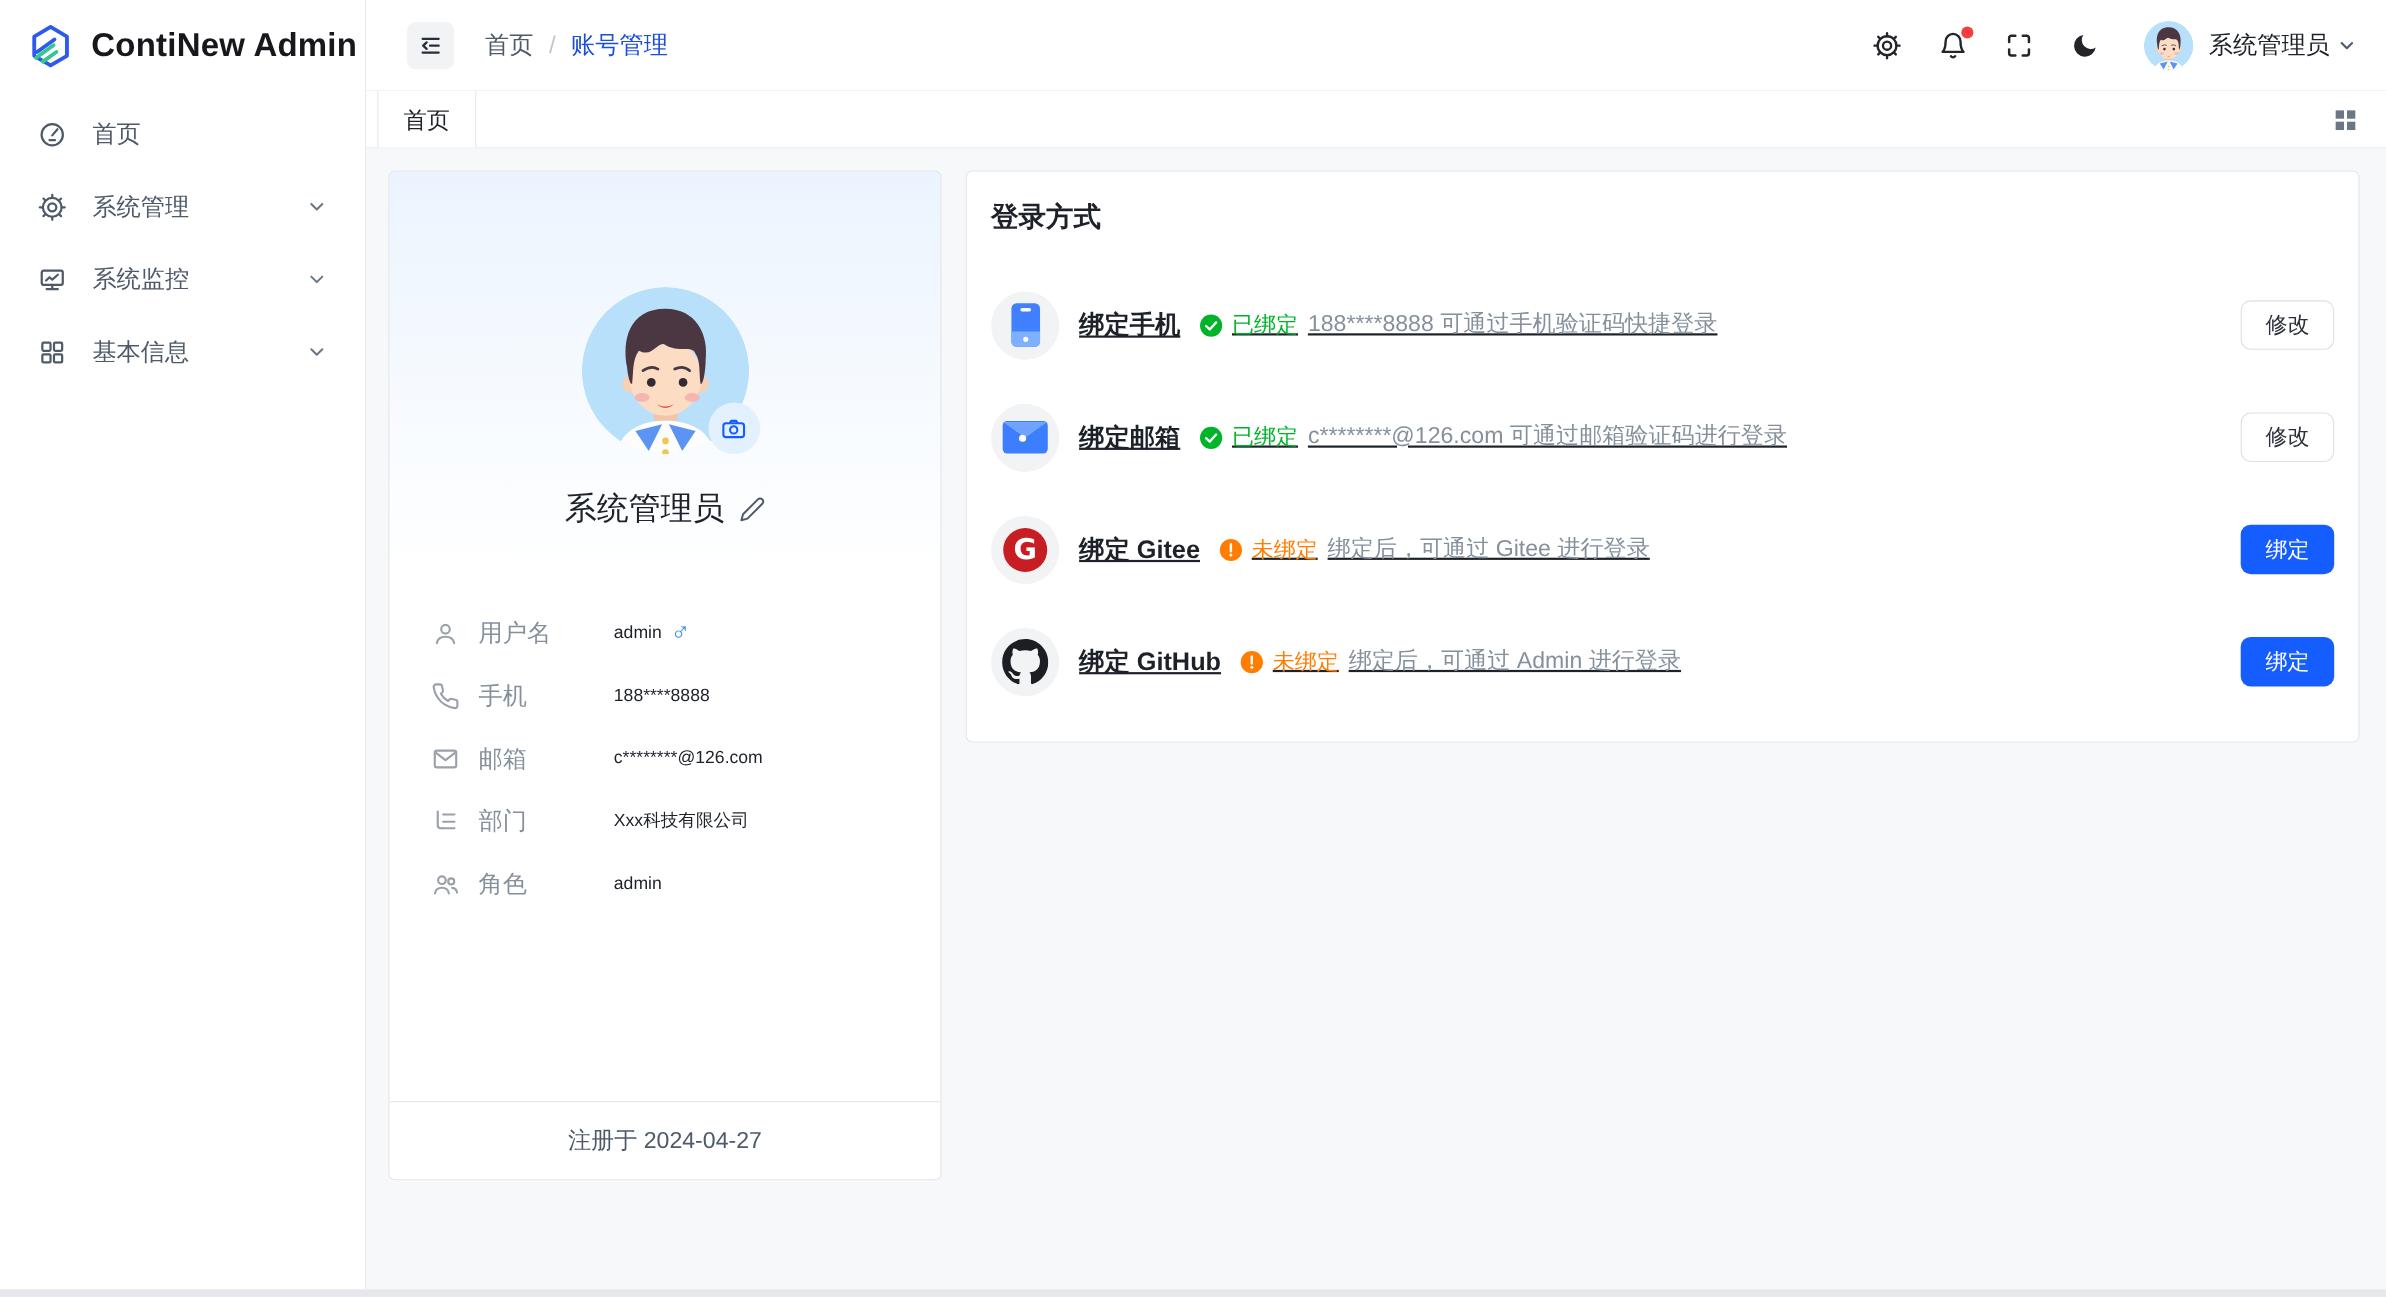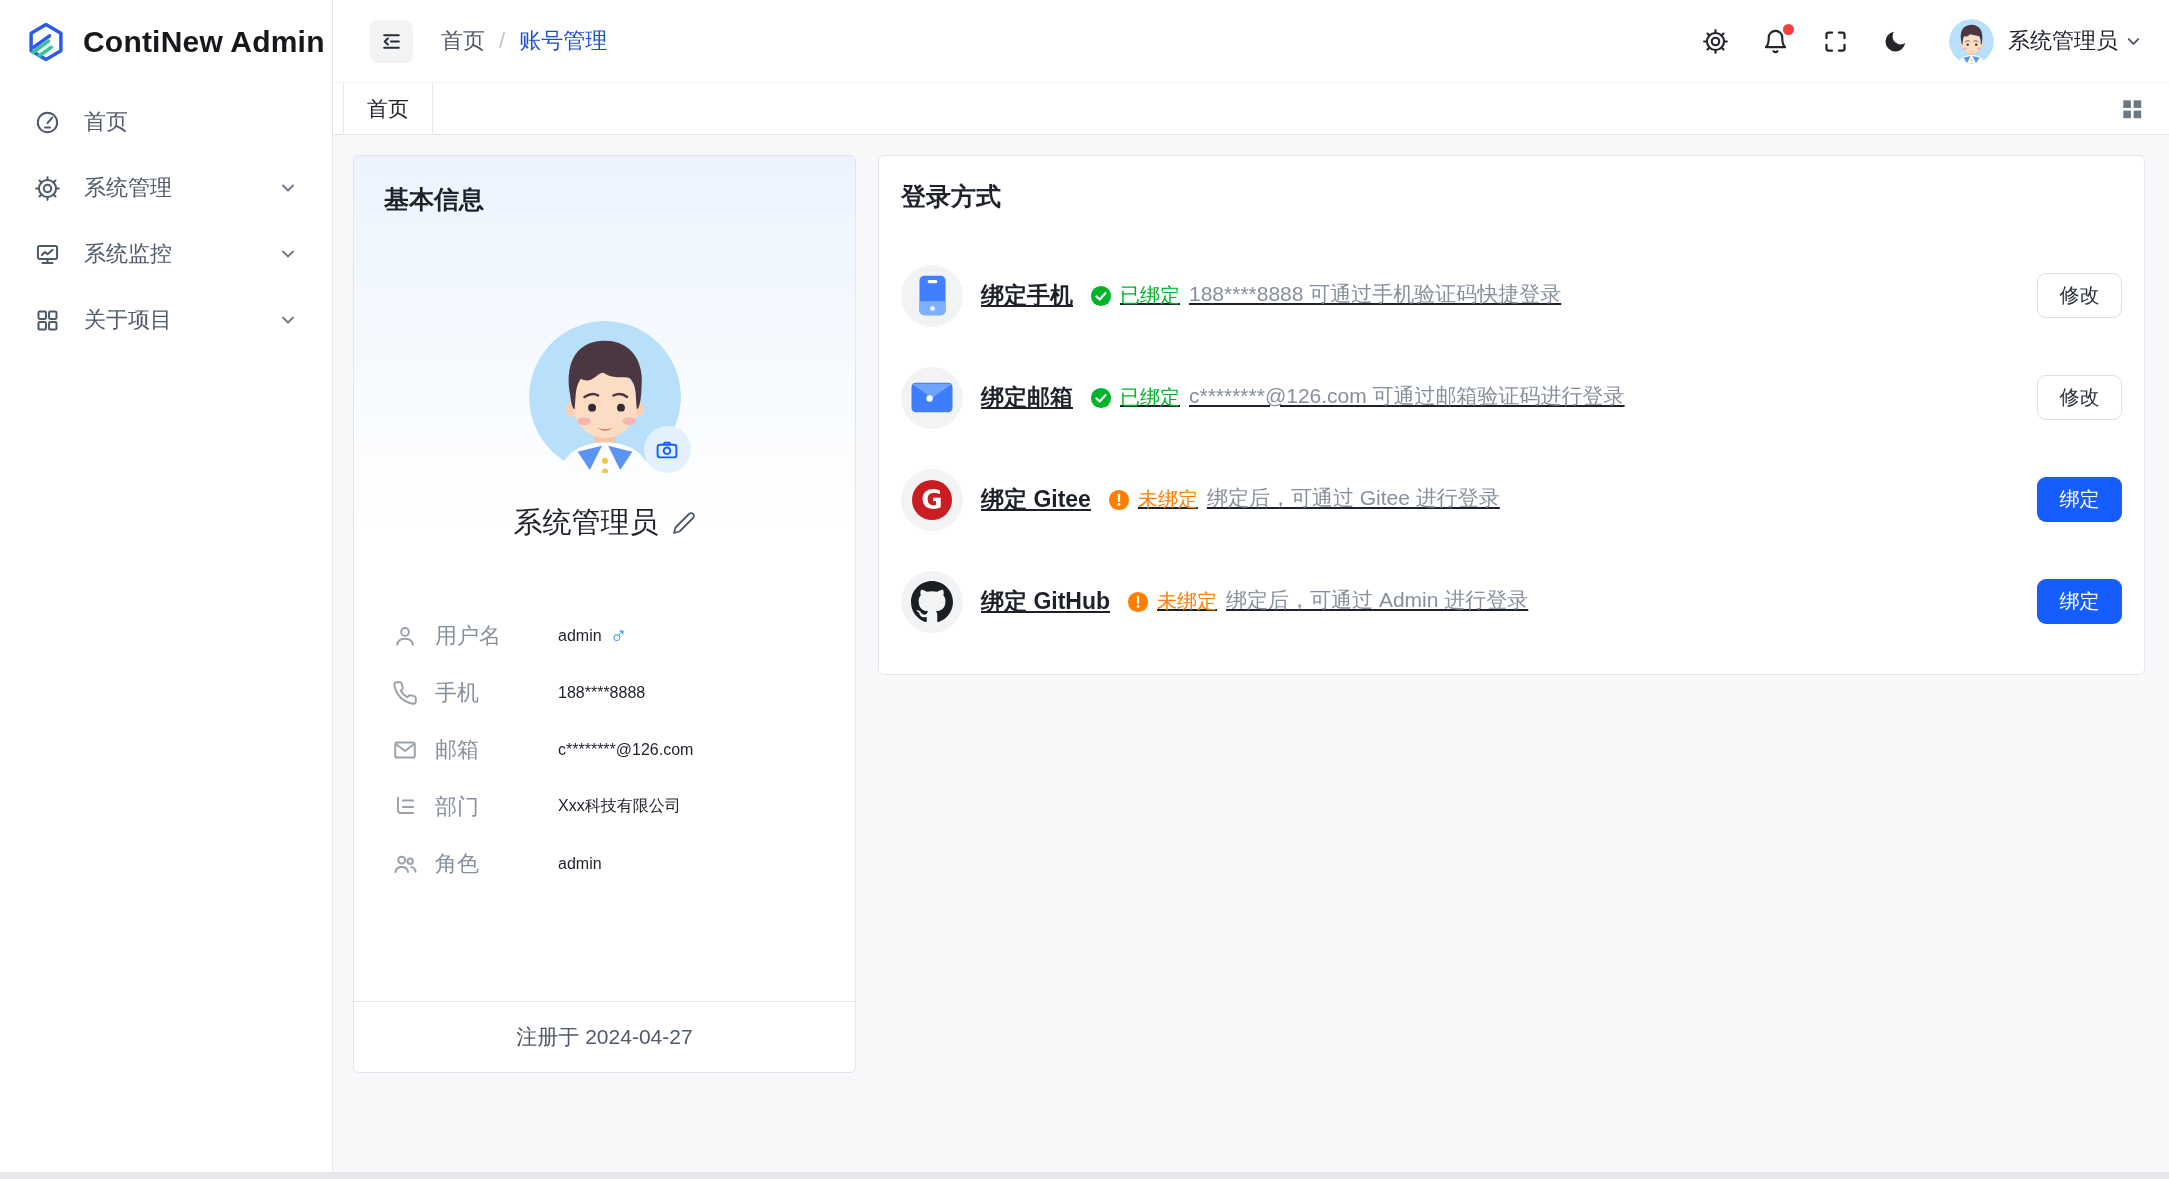--- a/index.html
+++ b/index.html
@@ -172,21 +172,21 @@
             <polyline points="6 9 12 15 18 9"></polyline>
           </svg>
       </div>
       <div class="nav-item">
         <svg class="nico" viewBox="0 0 24 24" fill="none" stroke="currentColor" stroke-width="1.8" stroke-linejoin="round">
           <rect x="4" y="4" width="6.6" height="6.6" rx="1"></rect>
             <rect x="13.4" y="4" width="6.6" height="6.6" rx="1"></rect>
           <rect x="4" y="13.4" width="6.6" height="6.6" rx="1"></rect>
             <rect x="13.4" y="13.4" width="6.6" height="6.6" rx="1"></rect>
         </svg>
-        <span>关于项目</span>
+        <span>基本信息</span>
         <svg class="chev" viewBox="0 0 24 24" fill="none" stroke="currentColor" stroke-width="2.2" stroke-linecap="round" stroke-linejoin="round">
             <polyline points="6 9 12 15 18 9"></polyline>
           </svg>
       </div>
     </nav>
   </aside>
 
   <div class="main">
 
     <header class="topbar">
@@ -244,21 +244,20 @@
         <rect x="4" y="4" width="7" height="7"></rect>
           <rect x="13.5" y="4" width="7" height="7"></rect>
         <rect x="4" y="13.5" width="7" height="7"></rect>
           <rect x="13.5" y="13.5" width="7" height="7"></rect>
       </svg>
     </div>
 
     <div class="content">
 
       <section class="card profile-card">
-        <h2 class="card-title">基本信息</h2>
 
         <div class="avatar-wrap">
           <svg class="avatar-big" viewBox="0 0 100 100">
               <use href="#avatar-boy"></use>
             </svg>
           <span class="cam-badge">
             <svg viewBox="0 0 24 24" fill="none" stroke="currentColor" stroke-width="1.9" stroke-linejoin="round">
               <rect x="2.6" y="6.8" width="18.8" height="12.6" rx="2.4"></rect>
               <path d="M8.4 6.8 9.7 4.6h4.6l1.3 2.2"></path>
               <circle cx="12" cy="12.8" r="3.3"></circle>

